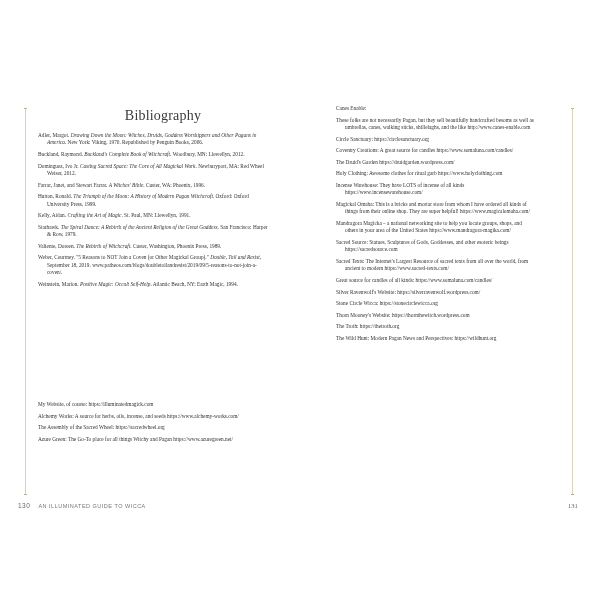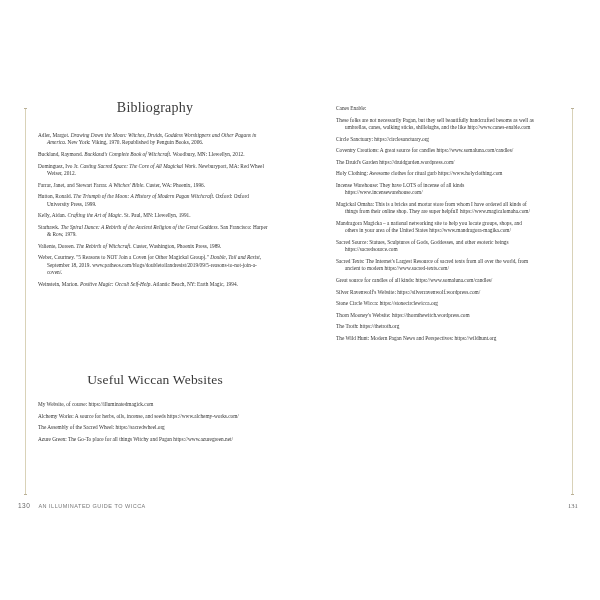--- a/index.html
+++ b/index.html
@@ -6,21 +6,21 @@
   body { width:600px; height:600px; position:relative; overflow:hidden;
          font-family:"Liberation Serif","DejaVu Serif",serif; color:#2a2a2a; }
   .page { position:absolute; top:0; height:600px; }
   .left-page { left:0; width:300px; }
   .right-page { left:300px; width:300px; }
   .vline { position:absolute; width:1px; background:#d9d2b8; }
   .vline-left { left:25px; top:108px; height:387px; }
   .vline-right { left:272px; top:108px; height:387px; }
   .vline-cap { position:absolute; width:3px; height:1px; background:#b9b097; }
   .h1 { position:absolute; text-align:center; font-size:14px; font-weight:normal;
-        color:#3a3a3a; letter-spacing:0.2px; margin:0; }
+        color:#3a3a3a; letter-spacing:0.2px; margin:8px; }
   .entries { position:absolute; font-size:5.3px; line-height:7.4px; color:#333; }
   .entry { padding-left:9px; text-indent:-9px; margin-bottom:4.2px; }
   .entry i { font-style:italic; }
   .footer { position:absolute; font-family:"Liberation Sans","DejaVu Sans",sans-serif;
             font-size:5.5px; color:#777; letter-spacing:0.5px; }
   .folio { position:absolute; font-size:6.5px; color:#666; }
 </style>
 </head>
 <body>
 
@@ -37,21 +37,20 @@
     <div class="entry"><span>Dominguez, Ivo Jr. </span><i>Casting Sacred Space: The Core of All Magickal Work</i><span>. Newburyport, MA: Red Wheel Weiser, 2012.</span></div>
     <div class="entry"><span>Farrar, Janet, and Stewart Farrar. </span><i>A Witches' Bible</i><span>. Custer, WA: Phoenix, 1996.</span></div>
     <div class="entry"><span>Hutton, Ronald. </span><i>The Triumph of the Moon: A History of Modern Pagan Witchcraft</i><span>. Oxford: Oxford University Press, 1999.</span></div>
     <div class="entry"><span>Kelly, Aidan. </span><i>Crafting the Art of Magic</i><span>. St. Paul, MN: Llewellyn, 1991.</span></div>
     <div class="entry"><span>Starhawk. </span><i>The Spiral Dance: A Rebirth of the Ancient Religion of the Great Goddess</i><span>. San Francisco: Harper &amp; Row, 1979.</span></div>
     <div class="entry"><span>Valiente, Doreen. </span><i>The Rebirth of Witchcraft</i><span>. Custer, Washington, Phoenix Press, 1989.</span></div>
     <div class="entry"><span>Weber, Courtney. "5 Reasons to NOT Join a Coven (or Other Magickal Group)." </span><i>Double, Toil and Resist</i><span>, September 18, 2019. www.patheos.com/blogs/doubletoilandresist/2019/09/5-reasons-to-not-join-a-coven/.</span></div>
     <div class="entry"><span>Weinstein, Marion. </span><i>Positive Magic: Occult Self-Help</i><span>. Atlantic Beach, NY: Earth Magic, 1994.</span></div>
   </div>
 
-  <h1 class="h1" style="left:40px;top:372px;width:230px;font-size:13.5px;">Useful Wiccan Websites</h1>
 
   <div class="entries" style="left:38px;top:401px;width:232px;">
     <div class="entry">My Website, of course: https://illuminatedmagick.com</div>
     <div class="entry">Alchemy Works: A source for herbs, oils, incense, and seeds https://www.alchemy-works.com/</div>
     <div class="entry">The Assembly of the Sacred Wheel: https://sacredwheel.org</div>
     <div class="entry">Azure Green: The Go-To place for all things Witchy and Pagan https://www.azuregreen.net/</div>
   </div>
 
   <div class="footer" style="left:18px;top:502px;">
     <span class="folio" style="position:static;font-size:6.5px;">130</span>

